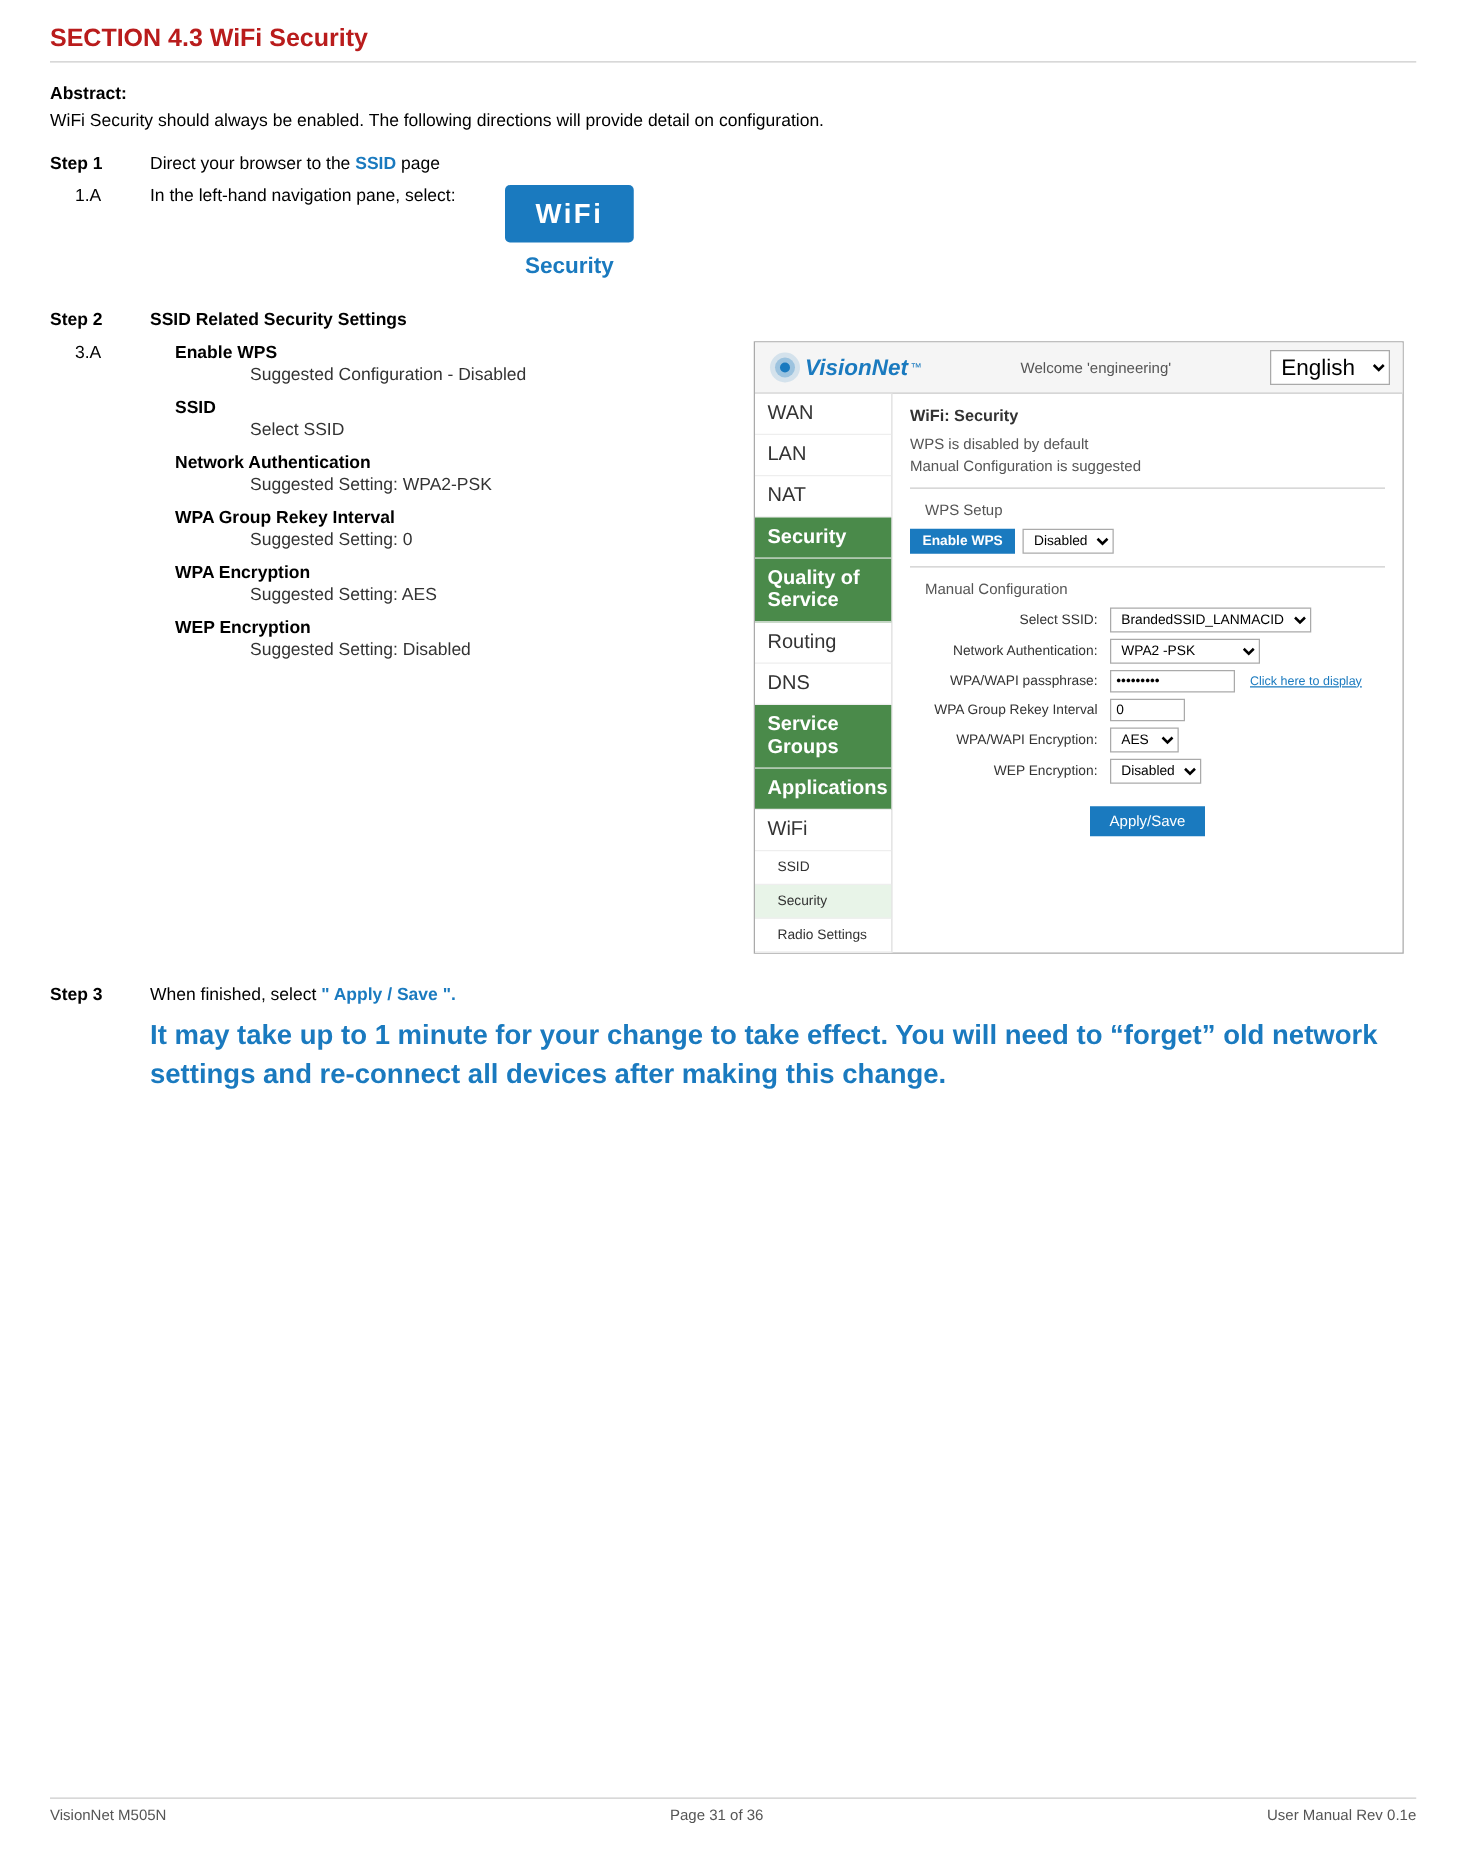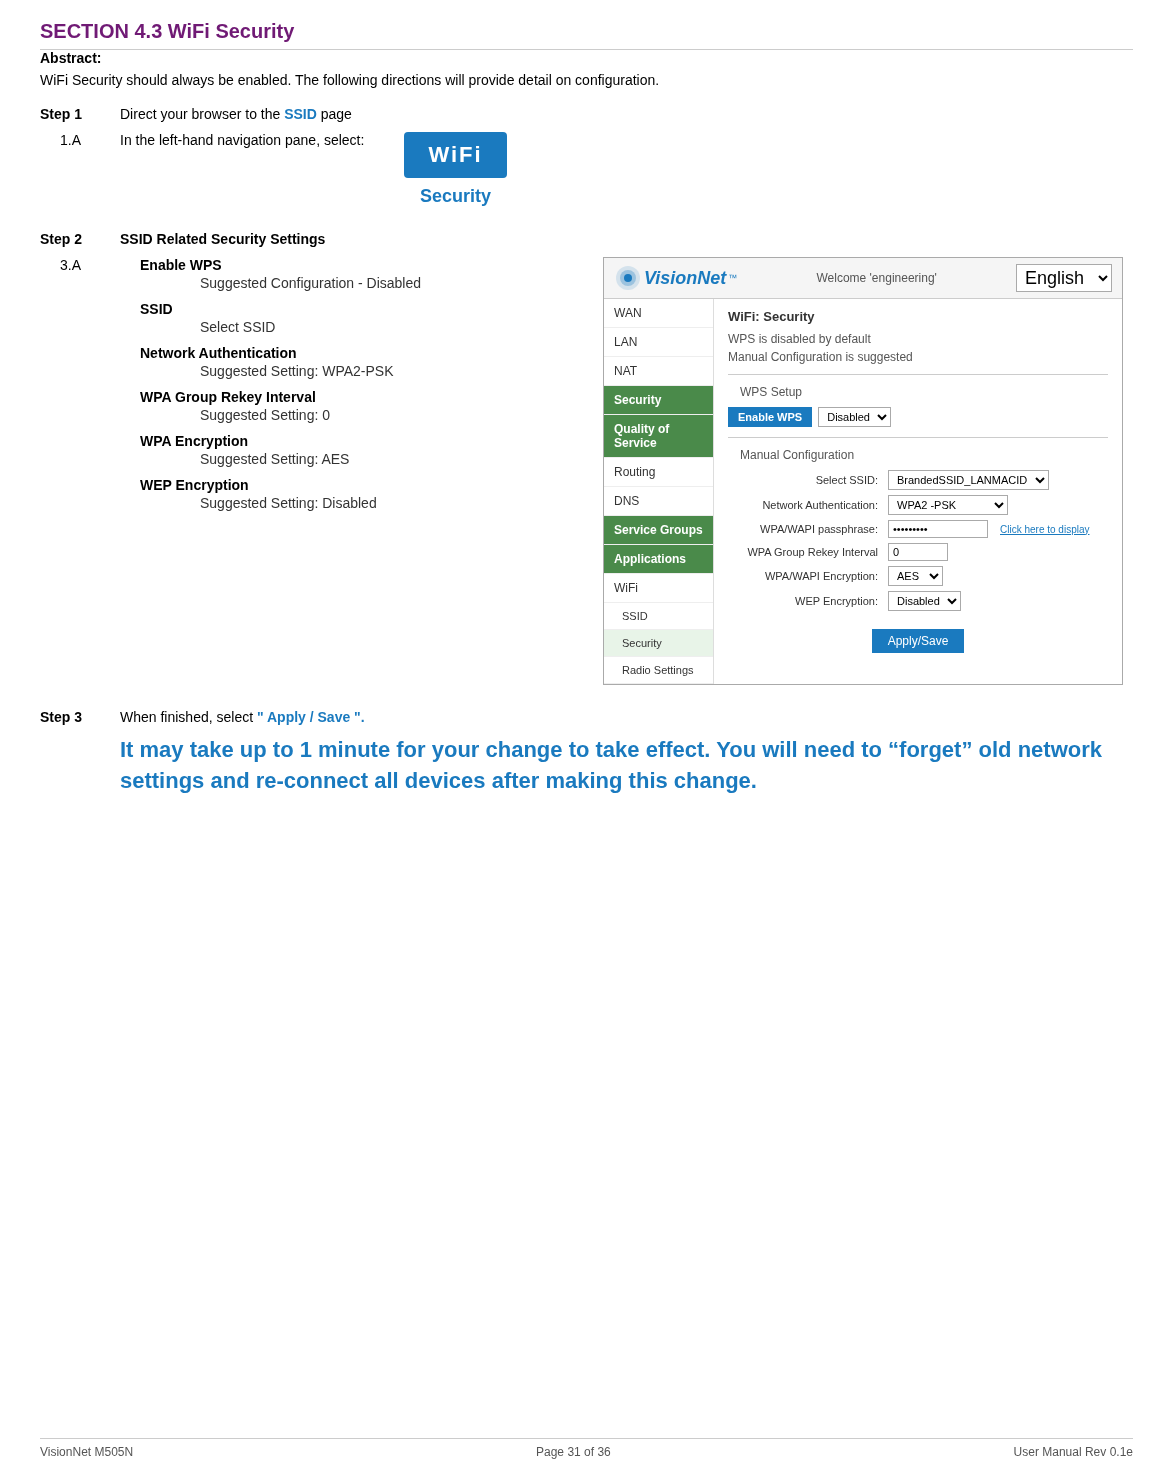--- a/index.html
+++ b/index.html
@@ -8,21 +8,22 @@
       font-size: 14px;
       color: #000;
       background: #fff;
       width: 1173px;
       min-height: 1479px;
       padding: 20px 40px;
     }
     h1.section-title {
       font-size: 20px;
       font-weight: bold;
-      color: #701a75;
+      color: #b91c1c;
+      margin-bottom: 16px;
       border-bottom: 1px solid #ccc;
       padding-bottom: 6px;
     }
     .abstract-label { font-weight: bold; margin-bottom: 6px; }
     .abstract-text { margin-bottom: 18px; }
     .step-row {
       display: flex;
       margin-bottom: 10px;
     }
     .step-label {
@@ -91,21 +92,21 @@
     .router-sidebar {
       width: 110px;
       background: #fff;
       border-right: 1px solid #ddd;
     }
     .sidebar-item {
       padding: 7px 10px;
       border-bottom: 1px solid #eee;
       color: #333;
       cursor: pointer;
-      font-size: 12px;
+      font-size: 16px;
     }
     .sidebar-item.active {
       background: #e8f4e8;
       color: #333;
     }
     .sidebar-item.highlight {
       background: #4a8a4a;
       color: #fff;
       font-weight: bold;
     }

